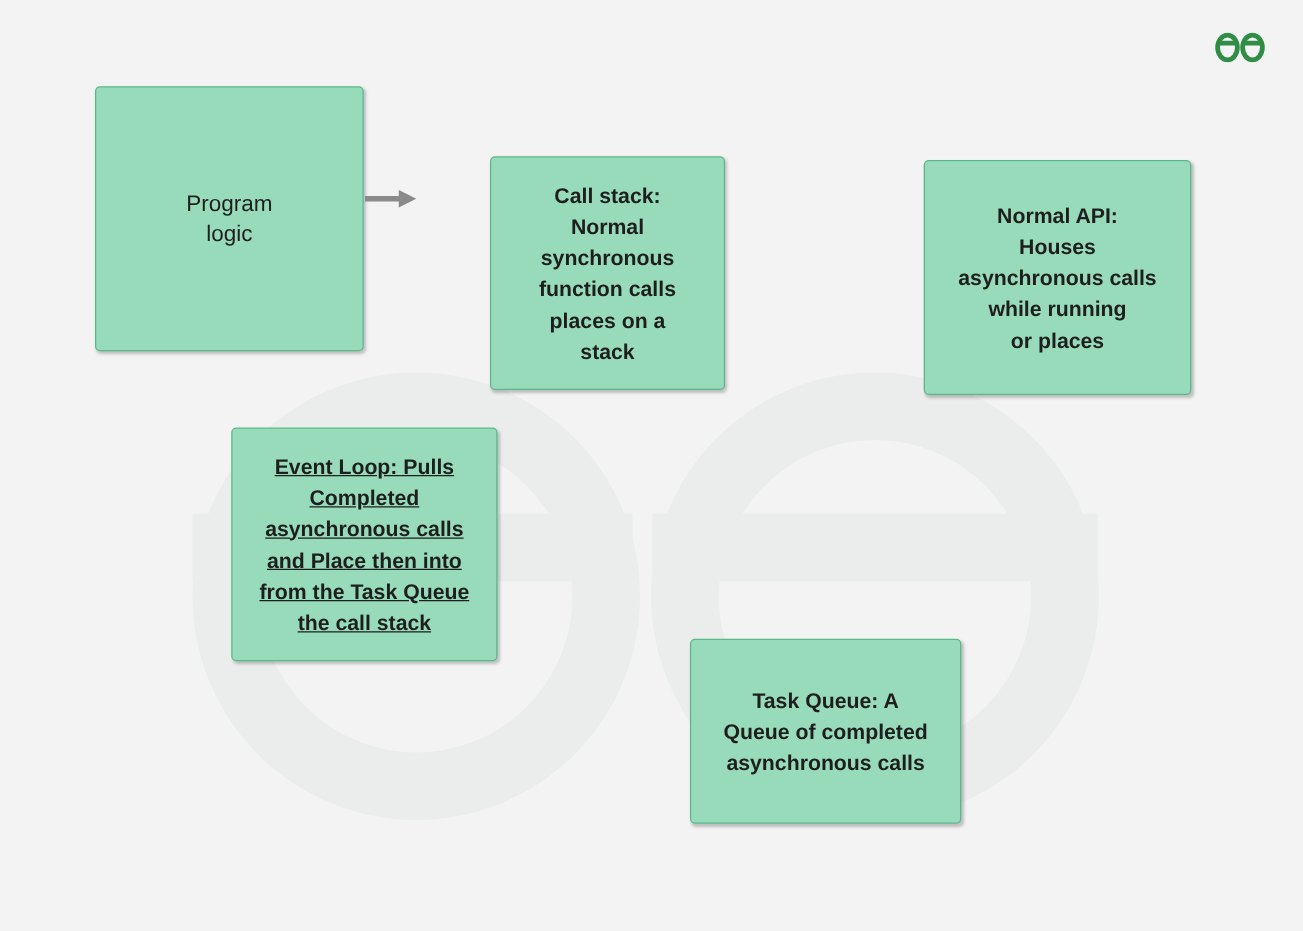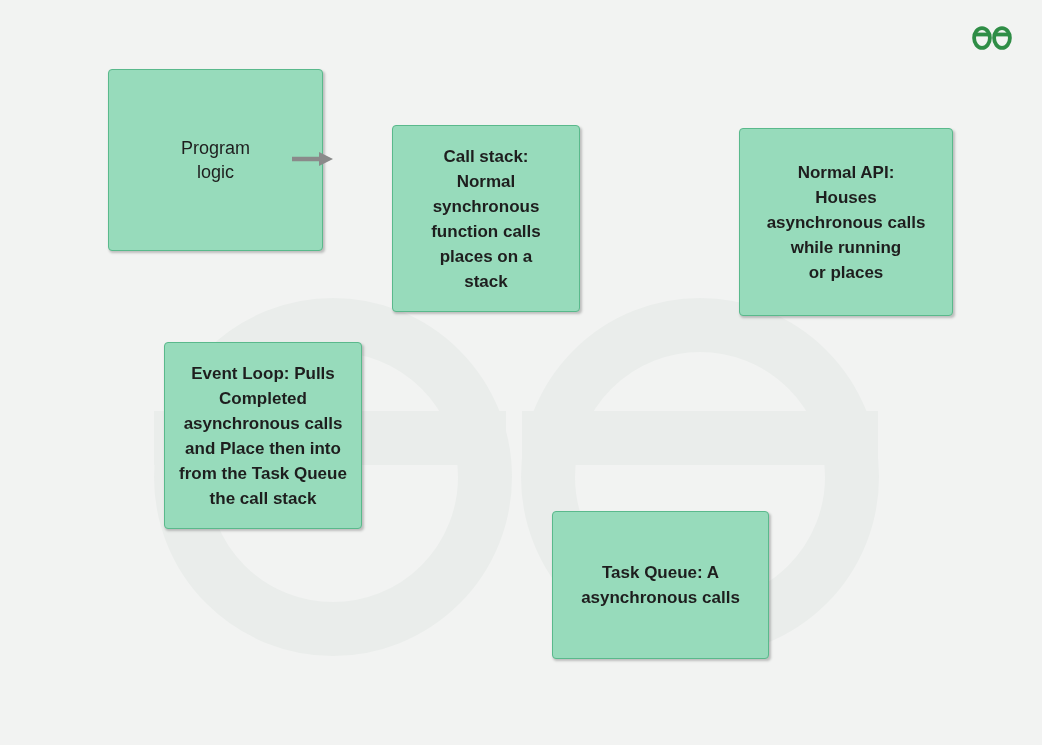--- a/index.html
+++ b/index.html
@@ -34,25 +34,25 @@
     text-align: center;
     color: #1e1e1e;
     box-sizing: border-box;
   }
   .node .line {
     white-space: nowrap;
     font-size: 17px;
     line-height: 25px;
     font-weight: 700;
   }
-  .node-program { left: 76px;  top: 69px;  width: 215px; height: 182px; margin-left: 32px; }
+  .node-program { left: 76px;  top: 69px;  width: 215px; height: 212px; }
   .node-program .line { font-weight: 400; font-size: 18px; line-height: 24px; }
   .node-callstack { left: 392px; top: 125px; width: 188px; height: 187px; }
   .node-browserapi { left: 739px; top: 128px; width: 214px; height: 188px; }
-  .node-eventloop { left: 164px; top: 342px; width: 198px; height: 187px; }
+  .node-eventloop { left: 185px; top: 342px; width: 213px; height: 187px; text-decoration: underline; }
   .node-taskqueue { left: 552px; top: 511px; width: 217px; height: 148px; }
   .arrow {
     position: absolute;
     left: 290px;
     top: 145px;
   }
   .gfg-logo {
     position: absolute;
     top: 26px;
     right: 30px;
@@ -107,20 +107,21 @@
     <div class="line">Event Loop: Pulls</div>
     <div class="line">Completed</div>
     <div class="line">asynchronous calls</div>
     <div class="line">and Place then into</div>
     <div class="line">from the Task Queue</div>
     <div class="line">the call stack</div>
   </div>
 
   <div class="node node-taskqueue">
     <div class="line">Task Queue: A</div>
+    <div class="line">Queue of completed</div>
     <div class="line">asynchronous calls</div>
   </div>
 
   <svg class="gfg-logo" viewBox="0 0 40 24" aria-hidden="true">
     <g fill="none" stroke="#2f8d46" stroke-width="3.8">
       <ellipse cx="10" cy="12" rx="7.9" ry="9.9"></ellipse>
       <ellipse cx="30" cy="12" rx="7.9" ry="9.9"></ellipse>
     </g>
     <g fill="#2f8d46">
       <rect x="1.8" y="6.6" width="16.6" height="3.8"></rect>

